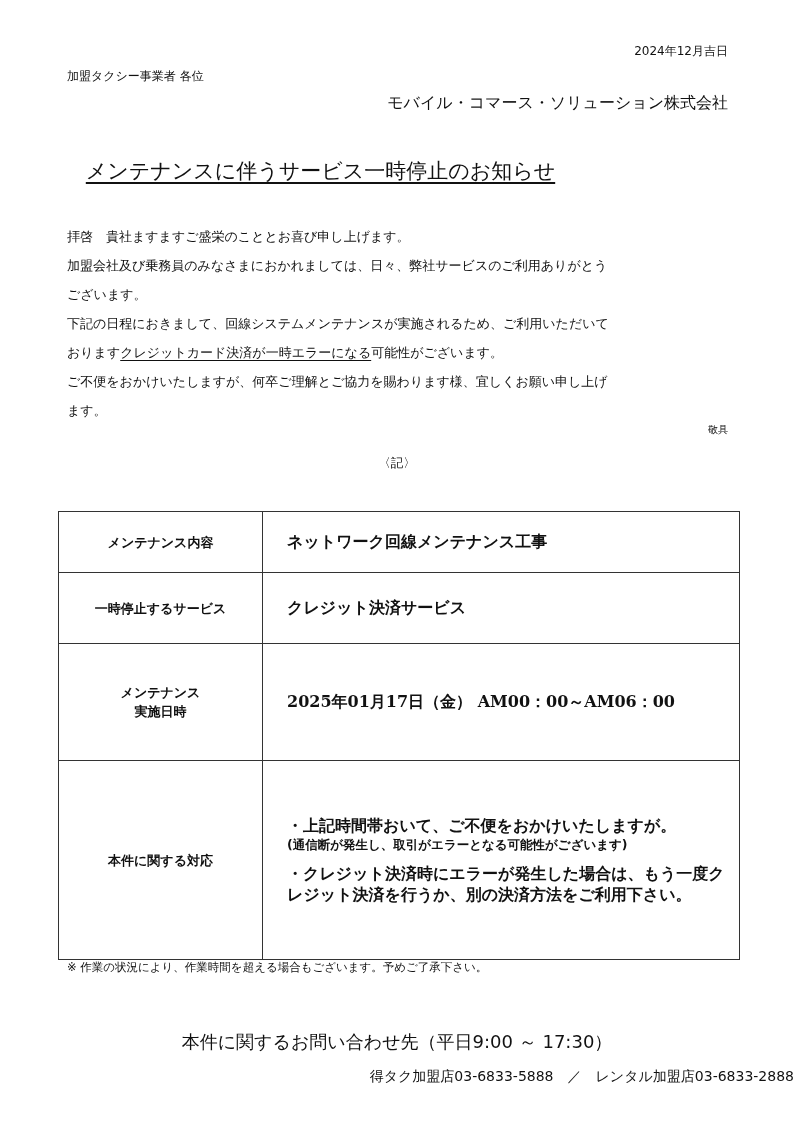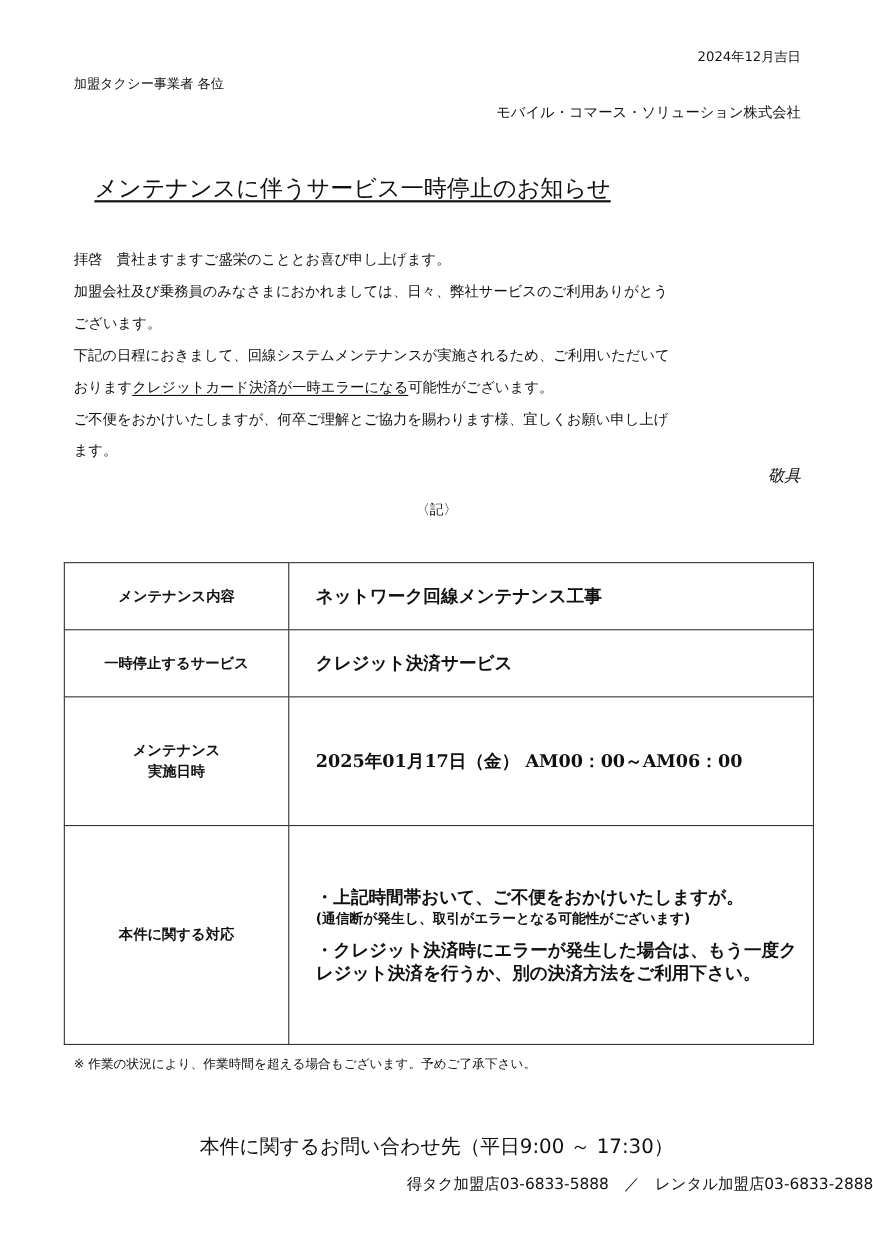--- a/index.html
+++ b/index.html
@@ -1,35 +1,35 @@
 <!DOCTYPE html>
 <html><head>
 <meta charset="utf-8">
 <style>
   html, body { margin: 0; padding: 0; background: #ffffff; }
   body { width: 794px; height: 1123px; position: relative; overflow: hidden;
          font-family: "DejaVu Sans", "Liberation Sans", sans-serif; color: #111; }
   .abs { position: absolute; white-space: nowrap; }
   .date { right: 66px; top: 43px; font-size: 12px; }
   .recipient { left: 67px; top: 68px; font-size: 12px; }
-  .sender { right: 66px; top: 93px; font-size: 13px; }
+  .sender { right: 66px; top: 93px; font-size: 16px; }
   .title { left: 0; width: 641px; top: 157px; text-align: center;
            font-family: "DejaVu Serif", "Liberation Serif", serif; font-size: 21px; }
   .title span { text-decoration: underline; text-underline-offset: 4px; text-decoration-thickness: 1.5px; }
   .body { position: absolute; left: 67px; top: 222px; width: 662px; font-size: 13px; line-height: 29px; }
   .body p { margin: 0; white-space: nowrap; }
   .body u { text-underline-offset: 3px; }
-  .closing { position: absolute; right: 66px; top: 423px; font-size: 15px; font-style: italic; }
+  .closing { position: absolute; right: 66px; top: 423px; font-size: 10px; }
   .ki { position: absolute; left: 0; width: 794px; top: 455px; text-align: center; font-size: 12.5px; }
   table.info { position: absolute; left: 58px; top: 511px; width: 682px;
                border-collapse: collapse; table-layout: fixed; font-weight: bold; }
   table.info td { border: 1.5px solid #333; padding: 0; }
   table.info td.label { width: 203px; text-align: center; font-size: 13px; line-height: 19px; }
   table.info td.value { padding-left: 24px; font-size: 16px; }
-  tr.r1 { height: 61px; } tr.r2 { height: 61px; } tr.r3 { height: 117px; } tr.r4 { height: 199px; }
+  tr.r1 { height: 61px; } tr.r2 { height: 71px; } tr.r3 { height: 117px; } tr.r4 { height: 199px; }
   td.value.date-cell { padding-left: 20px; font-family: "DejaVu Serif", "Liberation Serif", serif; font-size: 19px; }
   td.value.resp { padding-left: 12px; padding-right: 6px; font-size: 15.5px; line-height: 21px; white-space: normal; }
   .resp .b1 { margin: 0; }
   .resp .note { margin: 0 0 10px 0; font-size: 12.5px; line-height: 17px; }
   .resp .b2 { margin: 0; }
   .footnote { left: 67px; top: 960px; font-size: 11.5px; }
   .contact1 { left: 0; width: 794px; top: 1030px; text-align: center; font-size: 18px; }
   .contact2 { left: 0; width: 794px; top: 1068px; text-align: right; font-size: 14px; }
 </style>
 </head>

